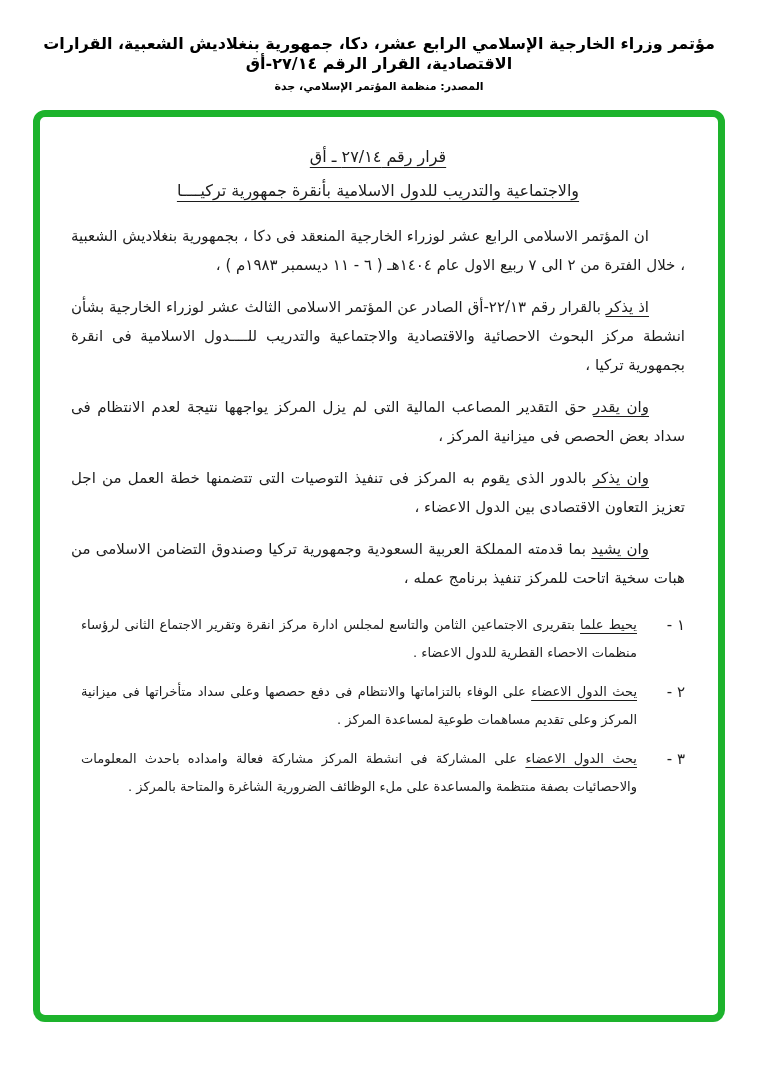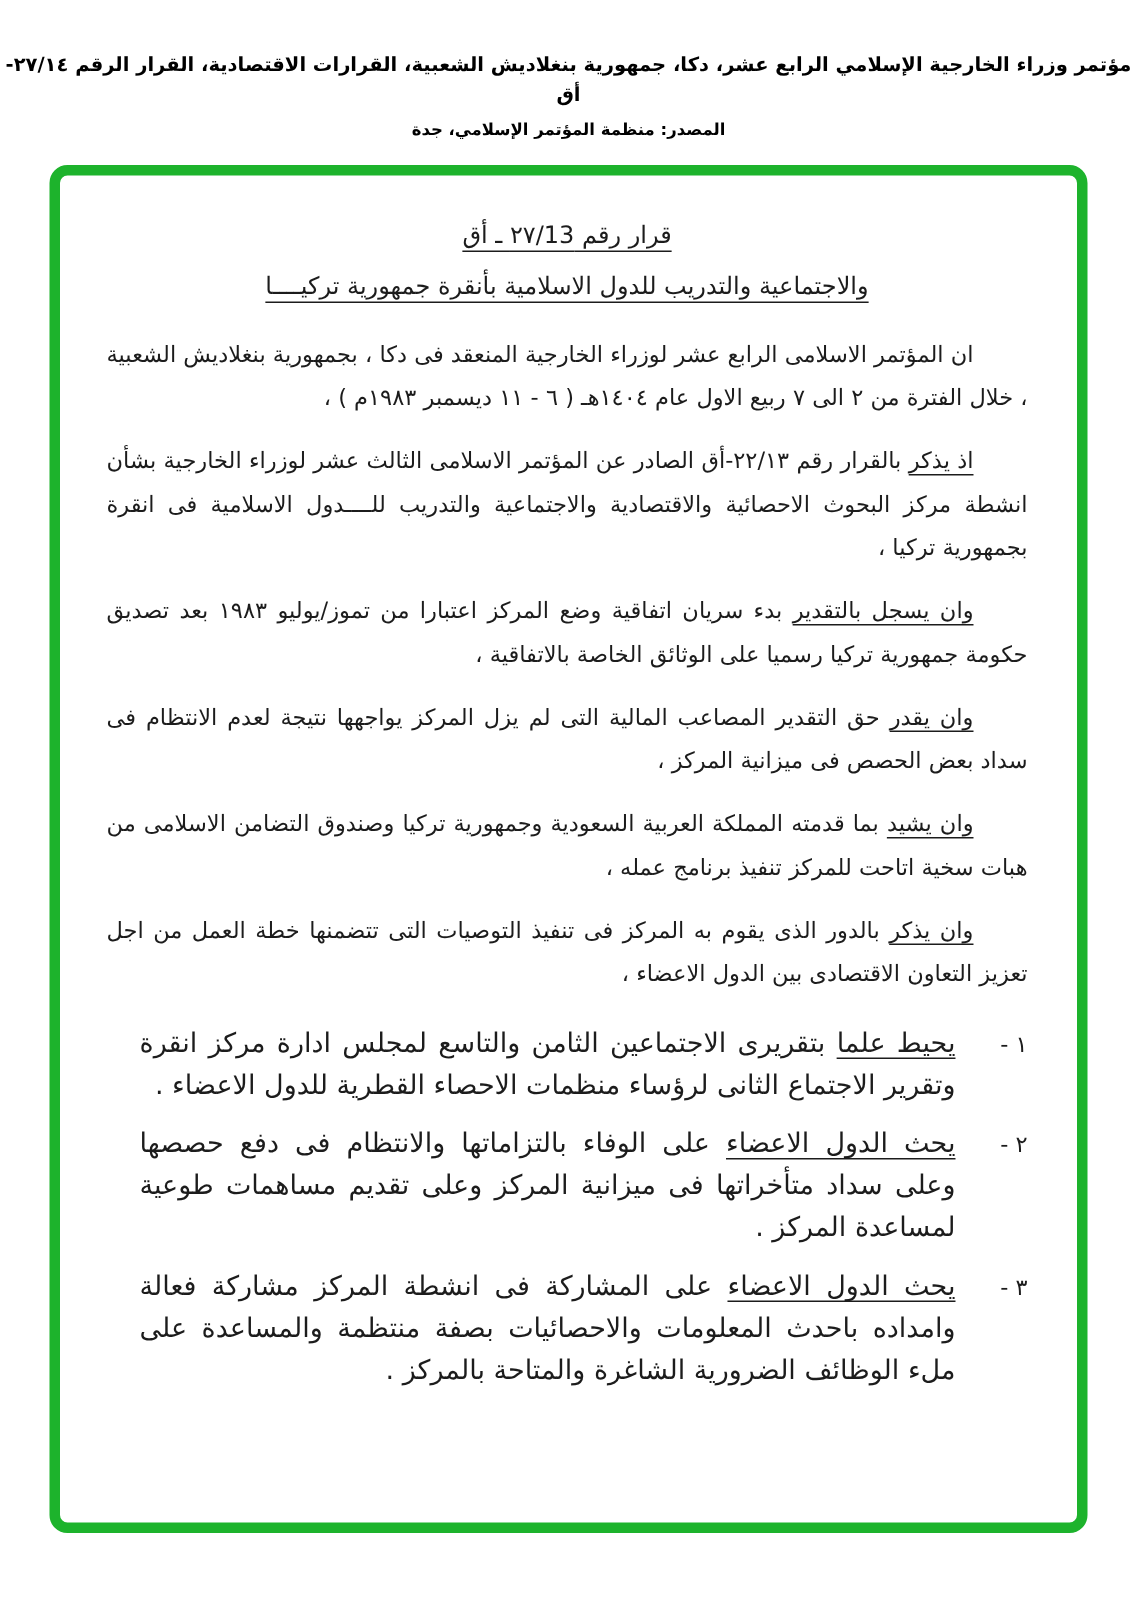--- a/index.html
+++ b/index.html
@@ -10,21 +10,21 @@
     overflow:hidden;
     font-family:"DejaVu Sans",sans-serif;
     direction:rtl;
   }
   
   .caption{
     position:absolute;top:34px;right:0;left:0;
     text-align:center;color:#000;
   }
   .caption .line1{
-    font-size:13px;font-weight:bold;letter-spacing:0;
+    font-size:16px;font-weight:bold;letter-spacing:0;
     line-height:20px;
   }
   .caption .line2{
     font-size:11px;font-weight:bold;margin-top:6px;
   }
   
   .scan-frame{
     position:absolute;left:33px;top:110px;
     width:692px;height:912px;
     box-sizing:border-box;
@@ -73,56 +73,55 @@
   }
   .item-num{
     flex:none;
     width:34px;
     font-size:15px;
     line-height:28px;
     white-space:nowrap;
   }
   .item-text{
     flex:1;
-    margin-left:22px;
-    font-size:18px;
+    margin-left:10px;
+    font-size:13px;
     line-height:28px;
     text-align:justify;
   }
 </style>
 </head>
 <body>
 
 <div class="page">
 
   <div class="caption">
     <div class="line1">مؤتمر وزراء الخارجية الإسلامي الرابع عشر، دكا، جمهورية بنغلاديش الشعبية، القرارات الاقتصادية، القرار الرقم ٢٧/١٤-أق</div>
     <div class="line2">المصدر: منظمة المؤتمر الإسلامي، جدة</div>
   </div>
 
   <div class="scan-frame">
     <div class="scan-content">
 
       <div class="doc-title">
-        <div><span class="t-line">قرار رقم ٢٧/13 ـ أق</span></div>
+        <div><span class="t-line">قرار رقم ٢٧/١٤ ـ أق</span></div>
         <div><span class="t-line">والاجتماعية والتدريب للدول الاسلامية بأنقرة جمهورية تركيــــا</span></div>
       </div>
 
       <p class="para"><span class="lead"></span><span>ان المؤتمر الاسلامى الرابع عشر لوزراء الخارجية المنعقد فى دكا ، بجمهورية بنغلاديش الشعبية ، خلال الفترة من ٢ الى ٧ ربيع الاول عام ١٤٠٤هـ ( ٦ - ١١ ديسمبر ١٩٨٣م ) ،</span></p>
 
       <p class="para"><span class="lead">اذ يذكر</span><span> بالقرار رقم ٢٢/١٣-أق الصادر عن المؤتمر الاسلامى الثالث عشر لوزراء الخارجية بشأن انشطة مركز البحوث الاحصائية والاقتصادية والاجتماعية والتدريب للــــدول الاسلامية فى انقرة بجمهورية تركيا ،</span></p>
 
-      <p class="para"><span class="lead">وان يسجل بالتقدير</span><span> بدء سريان اتفاقية وضع المركز اعتبارا من تموز/يوليو ١٩٨٣ بعد تصديق حكومة جمهورية تركيا رسميا على الوثائق الخاصة بالاتفاقية ،</span></p>
 
 
       <p class="para"><span class="lead">وان يقدر</span><span> حق التقدير المصاعب المالية التى لم يزل المركز يواجهها نتيجة لعدم الانتظام فى سداد بعض الحصص فى ميزانية المركز ،</span></p>
 
+      <p class="para"><span class="lead">وان يذكر</span><span> بالدور الذى يقوم به المركز فى تنفيذ التوصيات التى تتضمنها خطة العمل من اجل تعزيز التعاون الاقتصادى بين الدول الاعضاء ،</span></p>
+
       <p class="para"><span class="lead">وان يشيد</span><span> بما قدمته المملكة العربية السعودية وجمهورية تركيا وصندوق التضامن الاسلامى من هبات سخية اتاحت للمركز تنفيذ برنامج عمله ،</span></p>
-
-      <p class="para"><span class="lead">وان يذكر</span><span> بالدور الذى يقوم به المركز فى تنفيذ التوصيات التى تتضمنها خطة العمل من اجل تعزيز التعاون الاقتصادى بين الدول الاعضاء ،</span></p>
 
       <div class="items">
 
         <div class="item">
           <span class="item-num">١ -</span>
           <div class="item-text"><span class="lead">يحيط علما</span><span> بتقريرى الاجتماعين الثامن والتاسع لمجلس ادارة مركز انقرة وتقرير الاجتماع الثانى لرؤساء منظمات الاحصاء القطرية للدول الاعضاء .</span></div>
         </div>
 
         <div class="item">
           <span class="item-num">٢ -</span>

